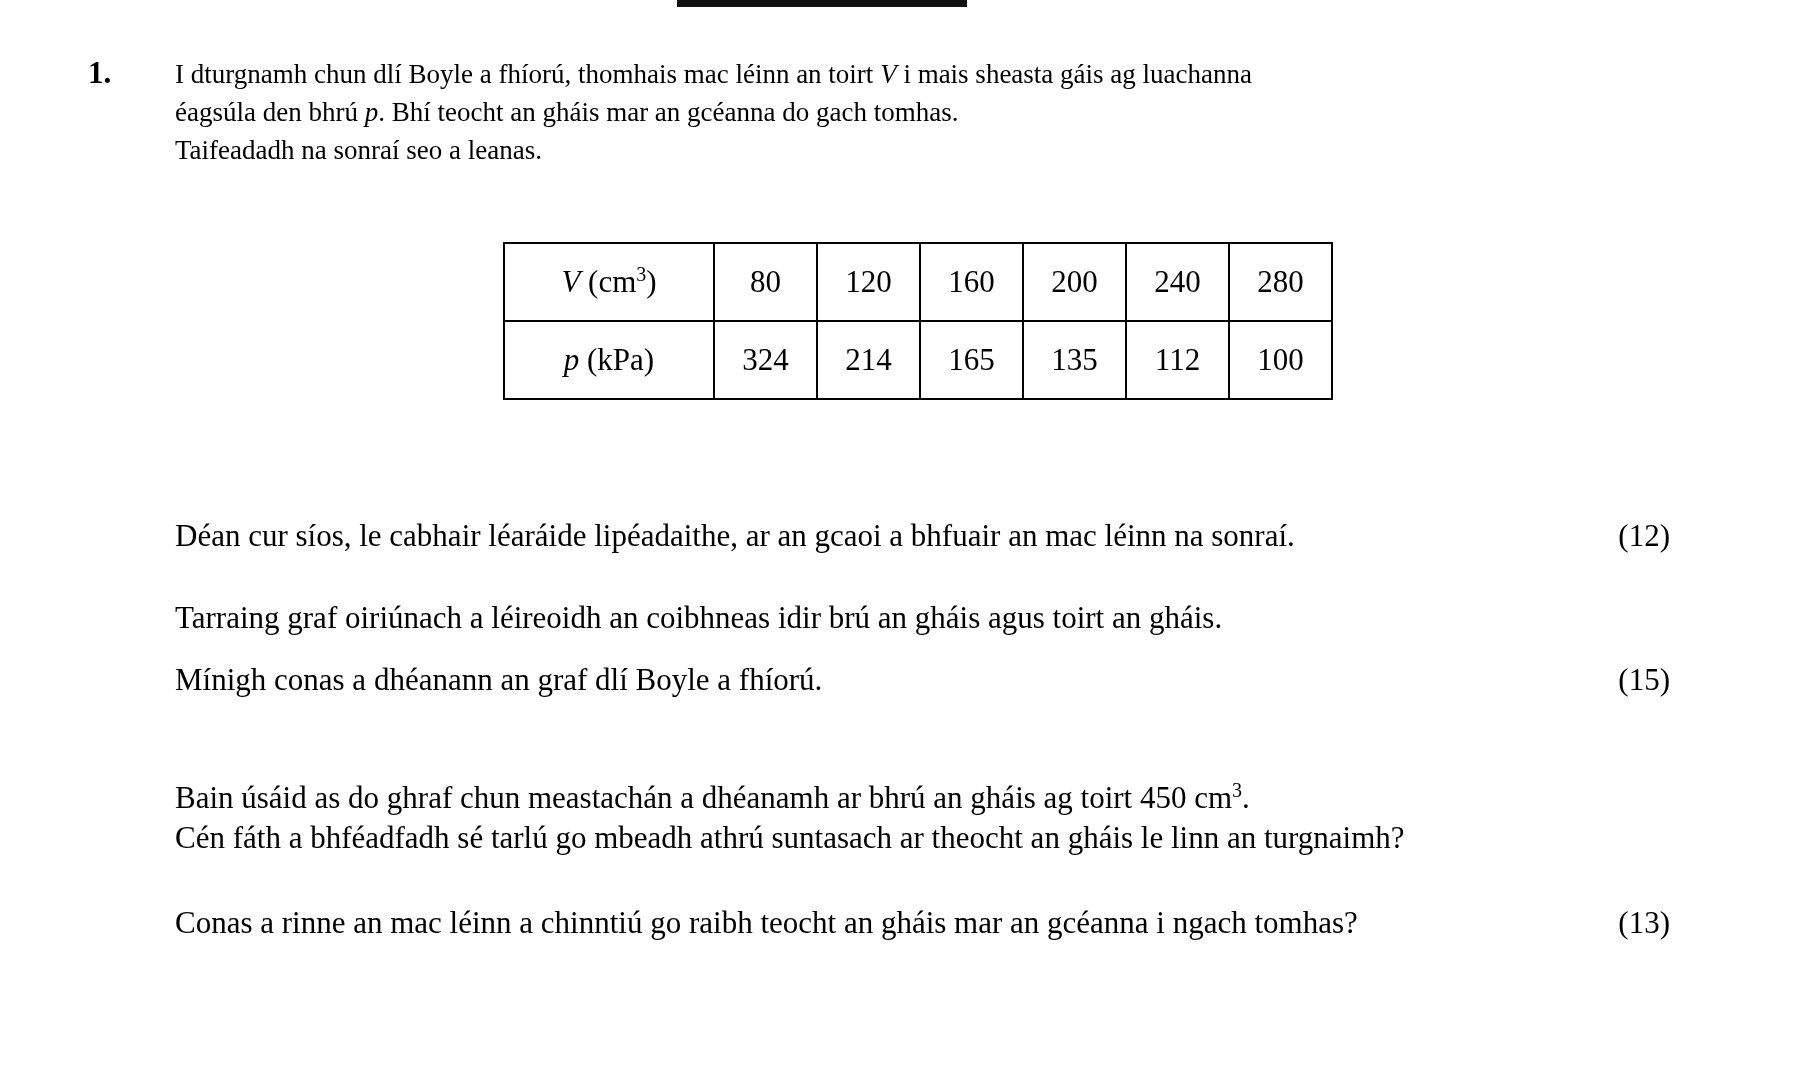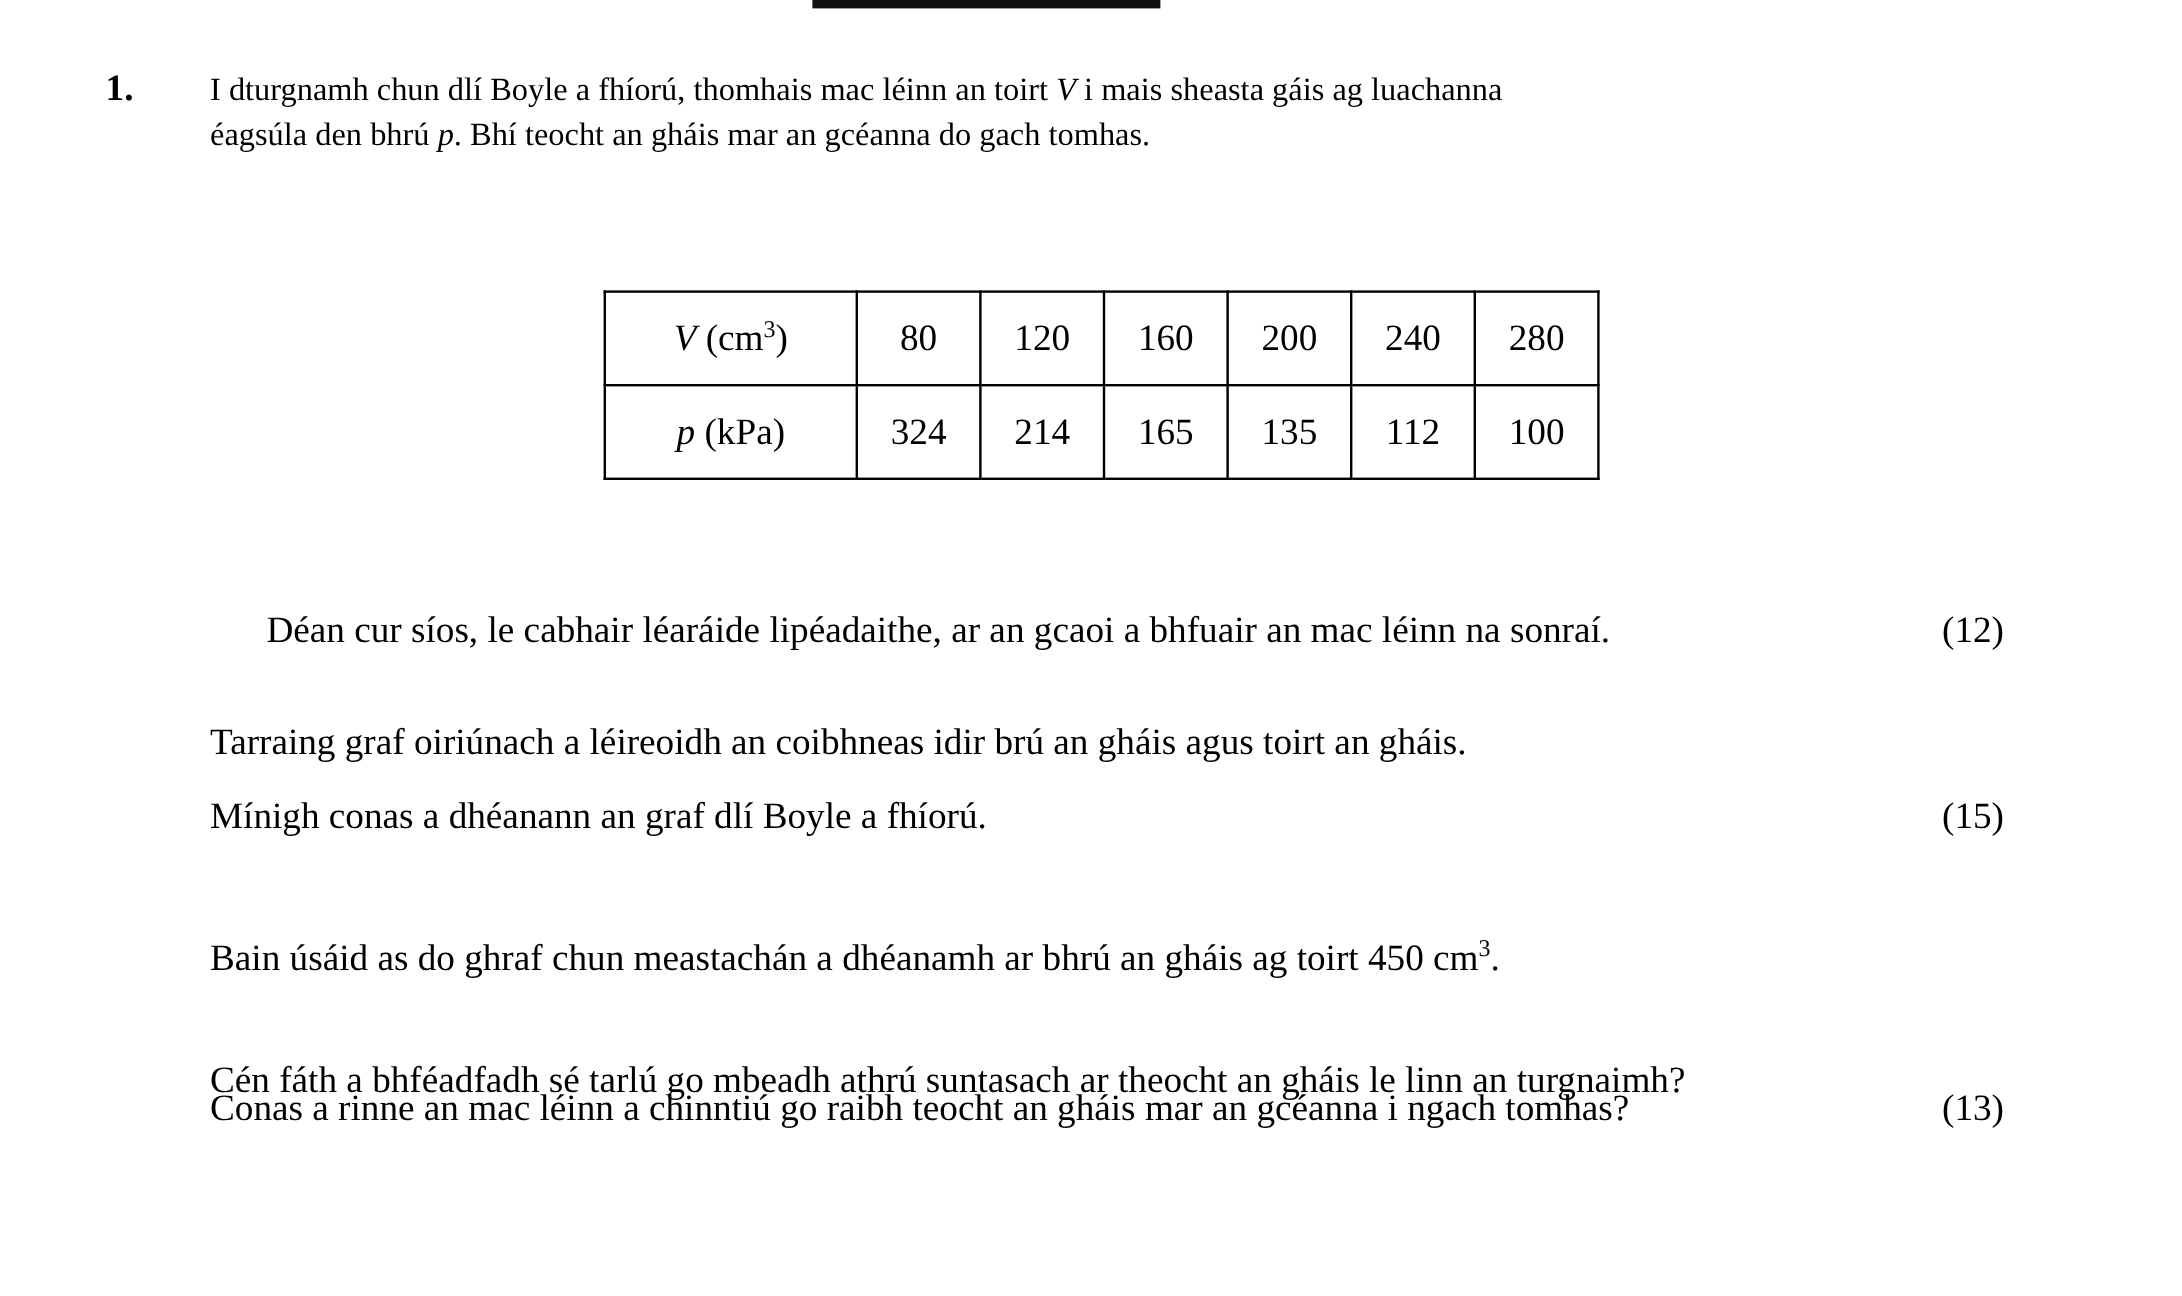--- a/index.html
+++ b/index.html
@@ -56,39 +56,40 @@
     position: absolute;
     left: 175px; right: 148px;
     height: 40px;
     font-size: 31px;
     white-space: nowrap;
   }
   .q-line .marks {
     position: absolute;
     right: 0; top: 0;
   }
-  .pos-a  { top: 507px; margin-left: 47px; }
+  .pos-a  { top: 518px; }
   .pos-b1 { top: 600px; }
   .pos-b2 { top: 662px; }
   .pos-c1 { top: 780px; }
-  .pos-c2 { top: 882px; }
+  .pos-c2 { top: 820px; }
   .pos-c3 { top: 905px; }
 </style>
 </head>
 <body>
 
 <div class="page">
 
   <div class="top-rule"></div>
 
   <div class="qnum">1.</div>
 
   <div class="intro">
     <span>I dturgnamh chun dlí Boyle a fhíorú, thomhais mac léinn an toirt </span><span class="var">V</span><span> i mais sheasta gáis ag luachanna</span><br>
     <span>éagsúla den bhrú </span><span class="var">p</span><span>. Bhí teocht an gháis mar an gcéanna do gach tomhas.</span><br>
+    <span>Taifeadadh na sonraí seo a leanas.</span>
   </div>
 
   <table class="data-table">
     <tbody>
         <tr>
       <td class="label-col"><span class="var">V</span><span> (cm</span><sup class="exp">3</sup><span>)</span></td>
       <td class="val-col">80</td>
       <td class="val-col">120</td>
       <td class="val-col">160</td>
       <td class="val-col">200</td>

